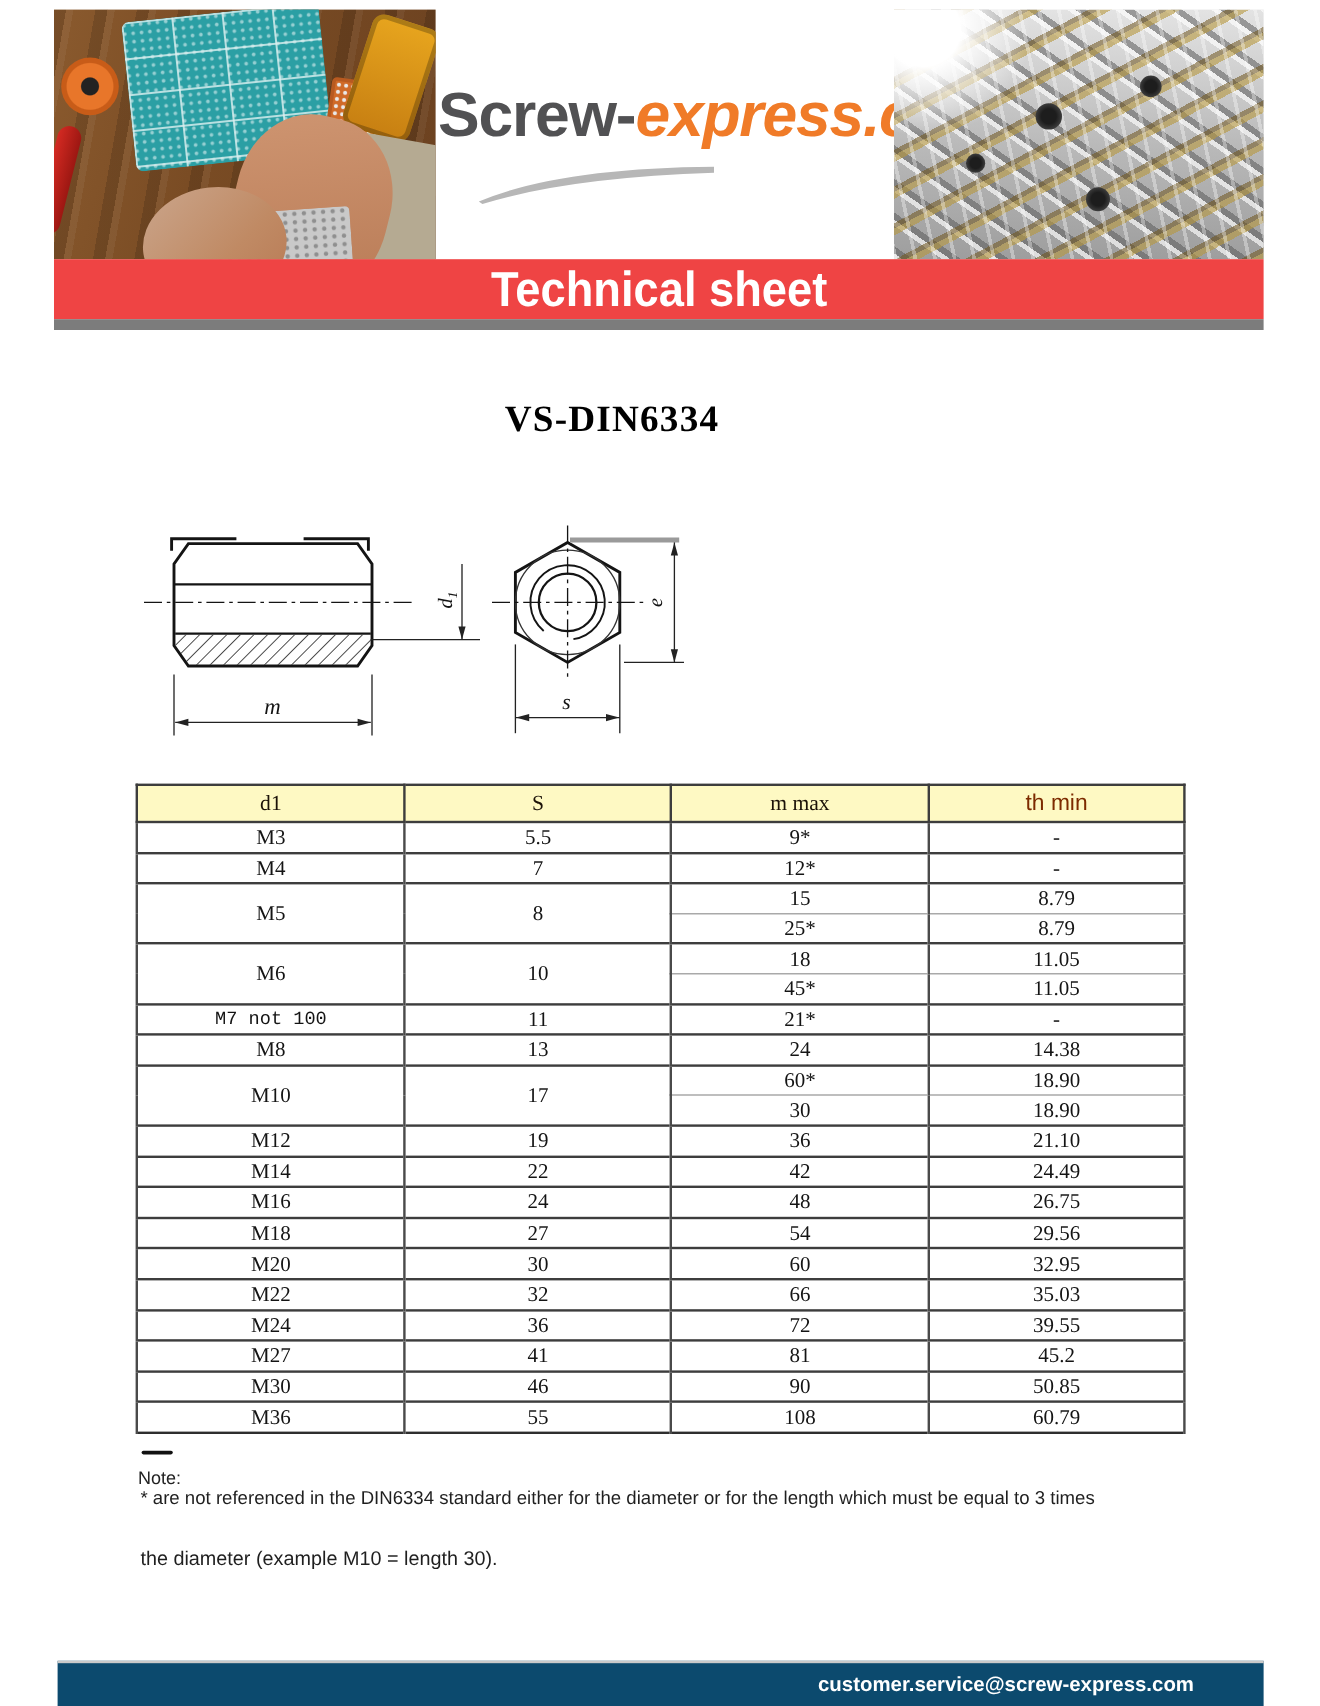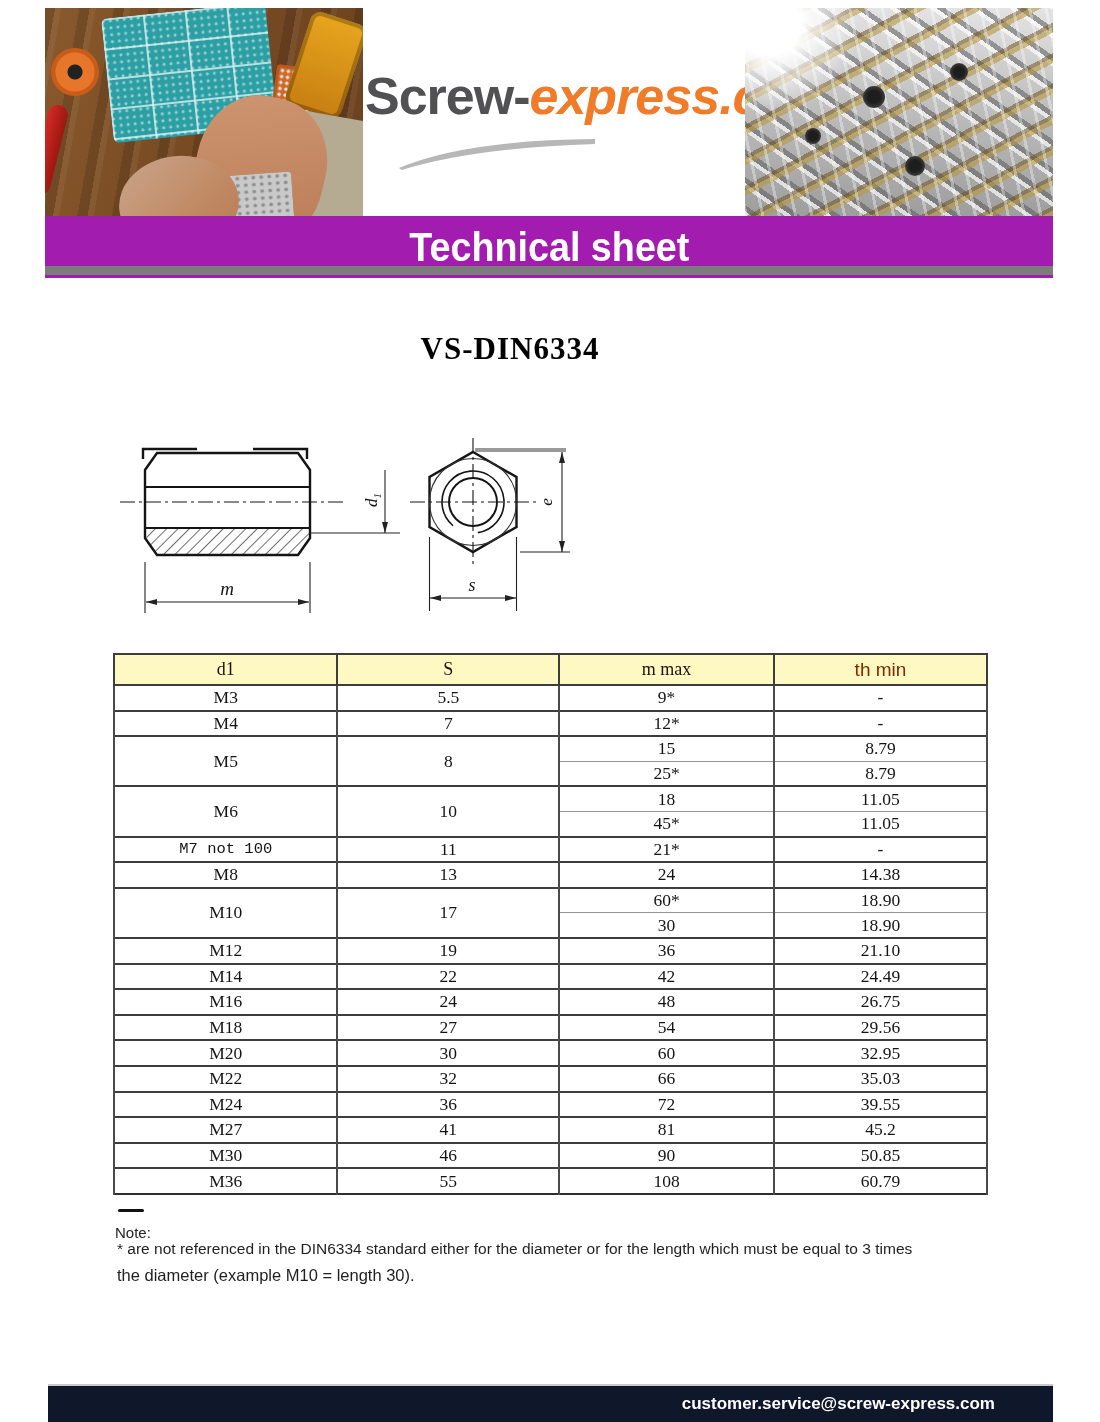--- a/index.html
+++ b/index.html
@@ -48,21 +48,21 @@
   .screwhead{position:absolute;border-radius:50%;background:radial-gradient(circle,#1d1d1d 0 40%,#3c3c3c 70%);}
 
   
   #logo{position:absolute;left:365px;top:66px;width:380px;text-align:center;}
   #logo .line{font-size:52px;font-weight:bold;letter-spacing:-1px;white-space:nowrap;}
   #logo .p1{color:#515153;}
   #logo .p2{color:#f07b28;font-style:italic;}
   #logo svg{display:block;margin:10px auto 0 30px;}
 
   
-  #banner{position:absolute;left:45px;top:216px;width:1008px;height:62px;background:#a21caf;
+  #banner{position:absolute;left:45px;top:216px;width:1008px;height:50px;background:#ef4444;
     display:flex;align-items:center;justify-content:center;}
   #banner .txt{color:#fff;font-size:41px;font-weight:bold;transform:scaleX(.92);letter-spacing:0;}
   #gray-bar{position:absolute;left:45px;top:266px;width:1008px;height:9px;background:#7c7c7c;}
 
   
   #doc-title{position:absolute;left:0;top:331px;width:978px;text-align:center;
     font-family:"Liberation Serif",serif;font-weight:bold;font-size:31px;color:#000000;letter-spacing:1px;padding-left:21px;}
 
   
   #drawing{position:absolute;left:100px;top:425px;}
@@ -77,24 +77,24 @@
     border-left:2px solid #4a4a4a;border-right:2px solid #4a4a4a;border-top:2px solid #3d3d3d;border-bottom:0;}
   #spec-table tr.sub td{border-top:1px solid #949494;border-radius:10px;}
   #spec-table td.sans{font-family:Liberation Mono, monospace;font-size:15.5px;}
   #spec-table col.c1{width:25.6%;} #spec-table col.c2{width:25.4%;}
   #spec-table col.c3{width:24.6%;} #spec-table col.c4{width:24.4%;}
 
   
   #note-label{position:absolute;left:115px;top:1224px;font-size:15px;color:#222;}
   #note-underline{position:absolute;left:118px;top:1209px;width:26px;height:3px;background:#111;border-radius:2px;}
   #note-body{position:absolute;left:117px;top:1236px;width:880px;font-size:15.5px;color:#1f1f1f;line-height:26px;}
-  #note-body .l2{font-size:16.5px;}
-
-  
-  #footer{position:absolute;left:48px;top:1384px;width:1005px;height:36px;background:#0f172a;
+  #note-body .l2{font-size:16.5px;margin-top:24px;}
+
+  
+  #footer{position:absolute;left:48px;top:1384px;width:1005px;height:36px;background:#0c4a6e;
     border-top:2px solid #c9c9c9;display:flex;align-items:center;justify-content:flex-end;}
   #footer .email{color:#fff;font-weight:bold;font-size:17px;padding-right:58px;}
 </style>
 </head>
 <body>
 
 <div id="page">
 
   <div class="photo" id="photo-left">
     <div class="grain"></div>

